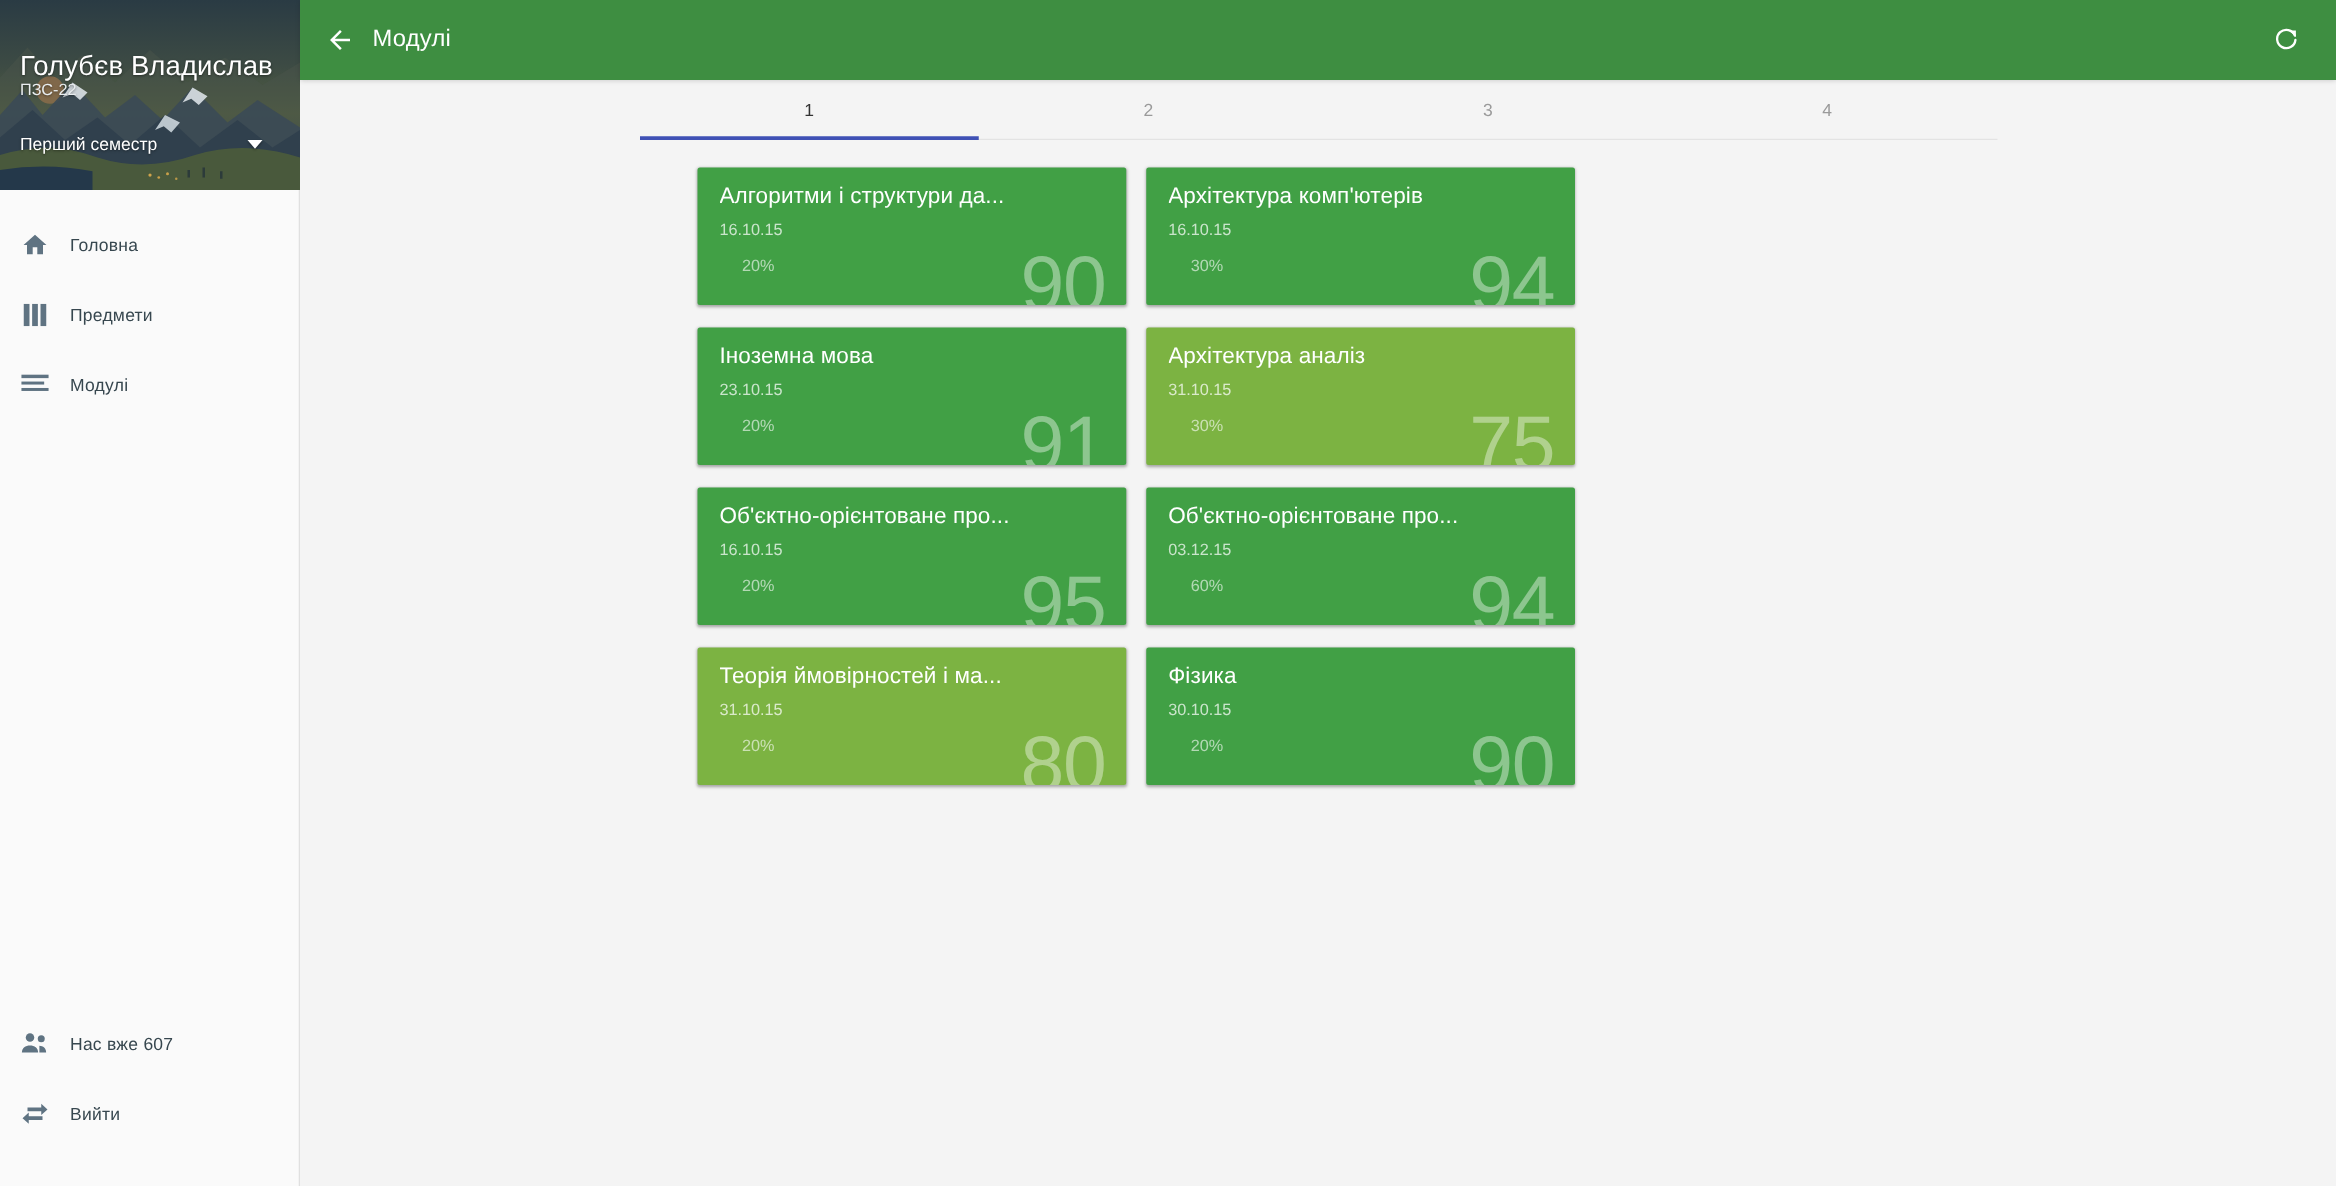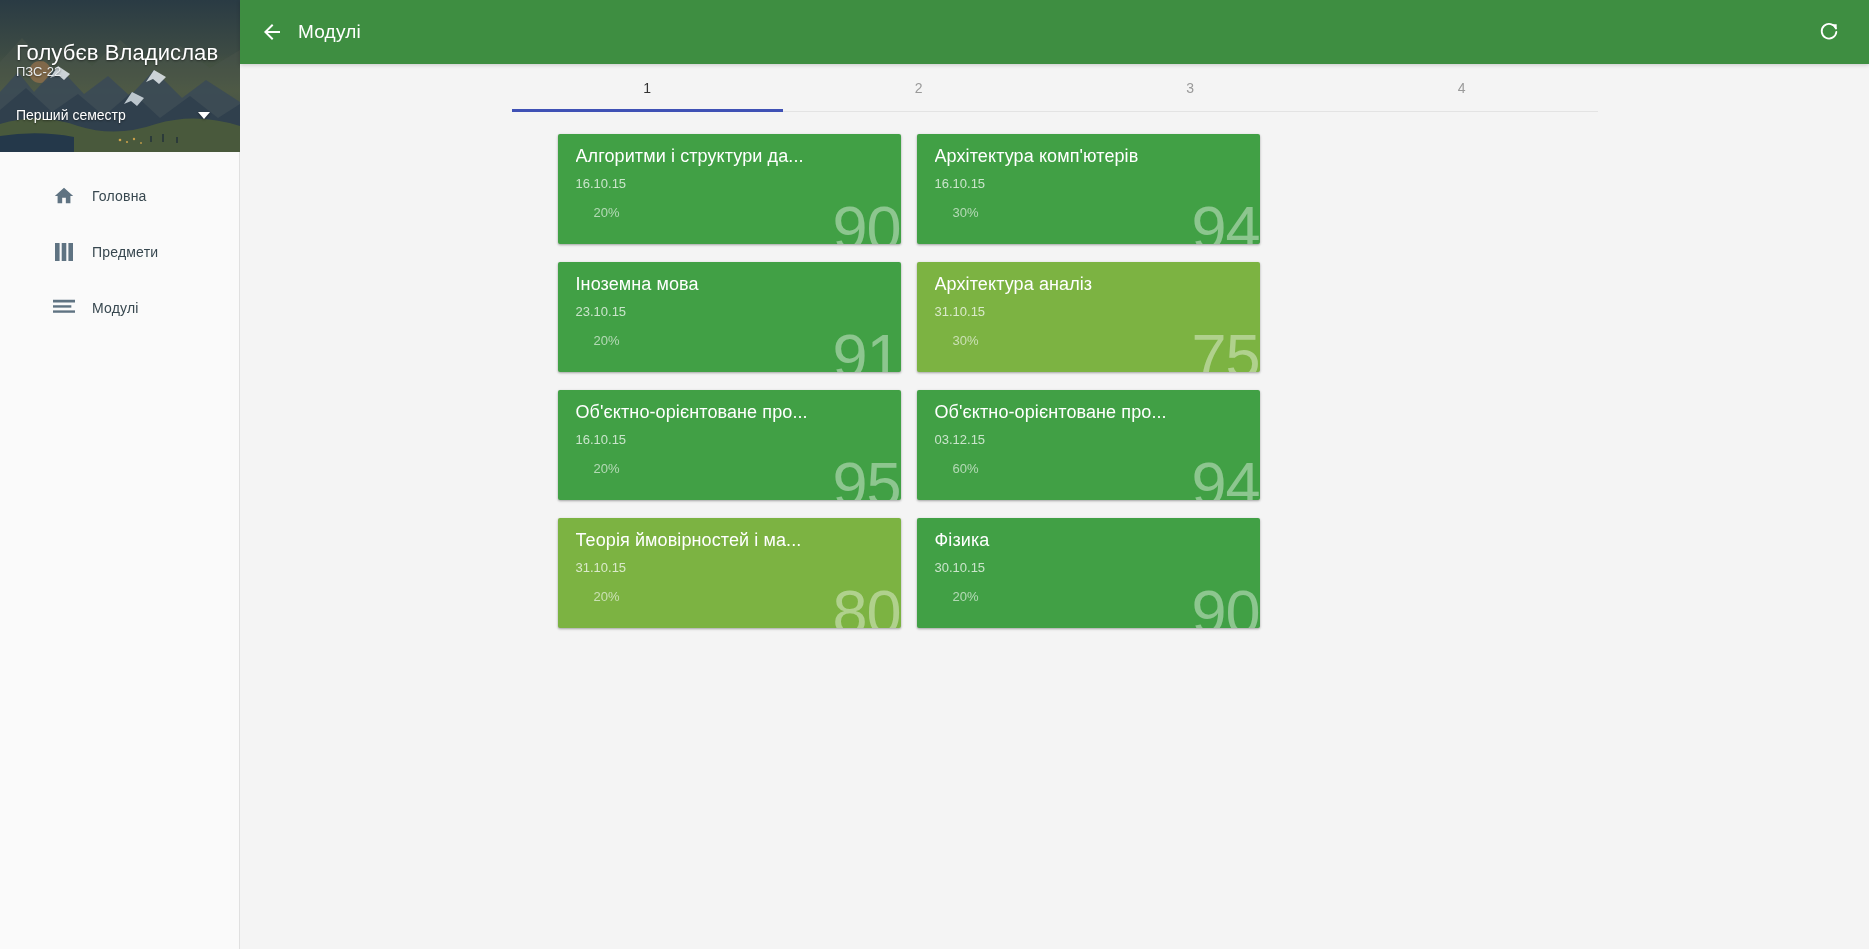--- a/index.html
+++ b/index.html
@@ -38,21 +38,21 @@
     cursor: pointer;
   }
   #semester-label { font-size: 14px; color: #ffffff; text-shadow: 0 1px 2px rgba(0,0,0,.45); }
   .caret {
     width: 0; height: 0; margin-right: 14px;
     border-left: 6px solid transparent; border-right: 6px solid transparent;
     border-top: 7px solid #ffffff;
     filter: drop-shadow(0 1px 1px rgba(0,0,0,.4));
   }
 
-  #nav-main { padding-top: 16px; padding-left: 36px; }
+  #nav-main { padding-top: 16px; }
   #nav-bottom { margin-top: auto; padding-bottom: 30px; }
   .nav-item {
     height: 56px; display: flex; align-items: center;
     cursor: pointer; user-select: none;
   }
   .nav-icon {
     width: 56px; min-width: 56px; display: flex;
     align-items: center; justify-content: center;
     color: #5f7382;
   }
@@ -121,21 +121,21 @@
   }
   .card-date {
     position: absolute; left: 18px; top: 42px;
     font-size: 13px; color: rgba(255,255,255,.72); z-index: 2;
   }
   .card-weight {
     position: absolute; left: 36px; top: 71px;
     font-size: 13px; color: rgba(255,255,255,.6); z-index: 2;
   }
   .card-score {
-    position: absolute; right: 0; bottom: -16px;
+    position: absolute; right: 16px; bottom: -16px;
     font-size: 63px; line-height: 1;
     color: rgba(255,255,255,.40);
     font-weight: 400; letter-spacing: -1px; z-index: 1;
   }
 </style>
 </head>
 <body>
 
 <div id="app">
 
@@ -203,20 +203,42 @@
           <svg width="22" height="18" viewBox="0 0 24 18">
               <rect x="0" y="0" width="24" height="3"></rect>
               <rect x="0" y="6" width="20" height="2.6"></rect>
               <rect x="0" y="11.6" width="24" height="2.6"></rect>
             </svg>
         </span>
         <span class="nav-label">Модулі</span>
       </div>
     </nav>
 
+    <nav id="nav-bottom">
+      <div class="nav-item">
+        <span class="nav-icon">
+          <svg width="24" height="20" viewBox="0 0 24 20">
+              <circle cx="8" cy="5" r="3.4"></circle>
+              <circle cx="17" cy="6" r="2.8"></circle>
+              <path d="M1.5 17c0-3.6 2.9-5.6 6.5-5.6s6.5 2 6.5 5.6z"></path>
+              <path d="M15.5 11.6c3 .2 5.4 1.9 5.4 5.4h-5.4z"></path>
+            </svg>
+        </span>
+        <span class="nav-label">Нас вже 607</span>
+      </div>
+      <div class="nav-item">
+        <span class="nav-icon">
+          <svg width="24" height="18" viewBox="0 0 24 18">
+              <path d="M17 1l5 4.5-5 4.5V7H6V4h11z"></path>
+              <path d="M7 8v3h11v3H7v3L2 12.5z"></path>
+            </svg>
+        </span>
+        <span class="nav-label">Вийти</span>
+      </div>
+    </nav>
   </aside>
 
   <section id="main">
 
     <header id="appbar">
       <div id="back-button">
         <svg width="24" height="24" viewBox="0 0 24 24" fill="#ffffff">
           <path d="M20 11H7.8l5.6-5.6L12 4l-8 8 8 8 1.4-1.4L7.8 13H20z"></path>
         </svg>
       </div>

